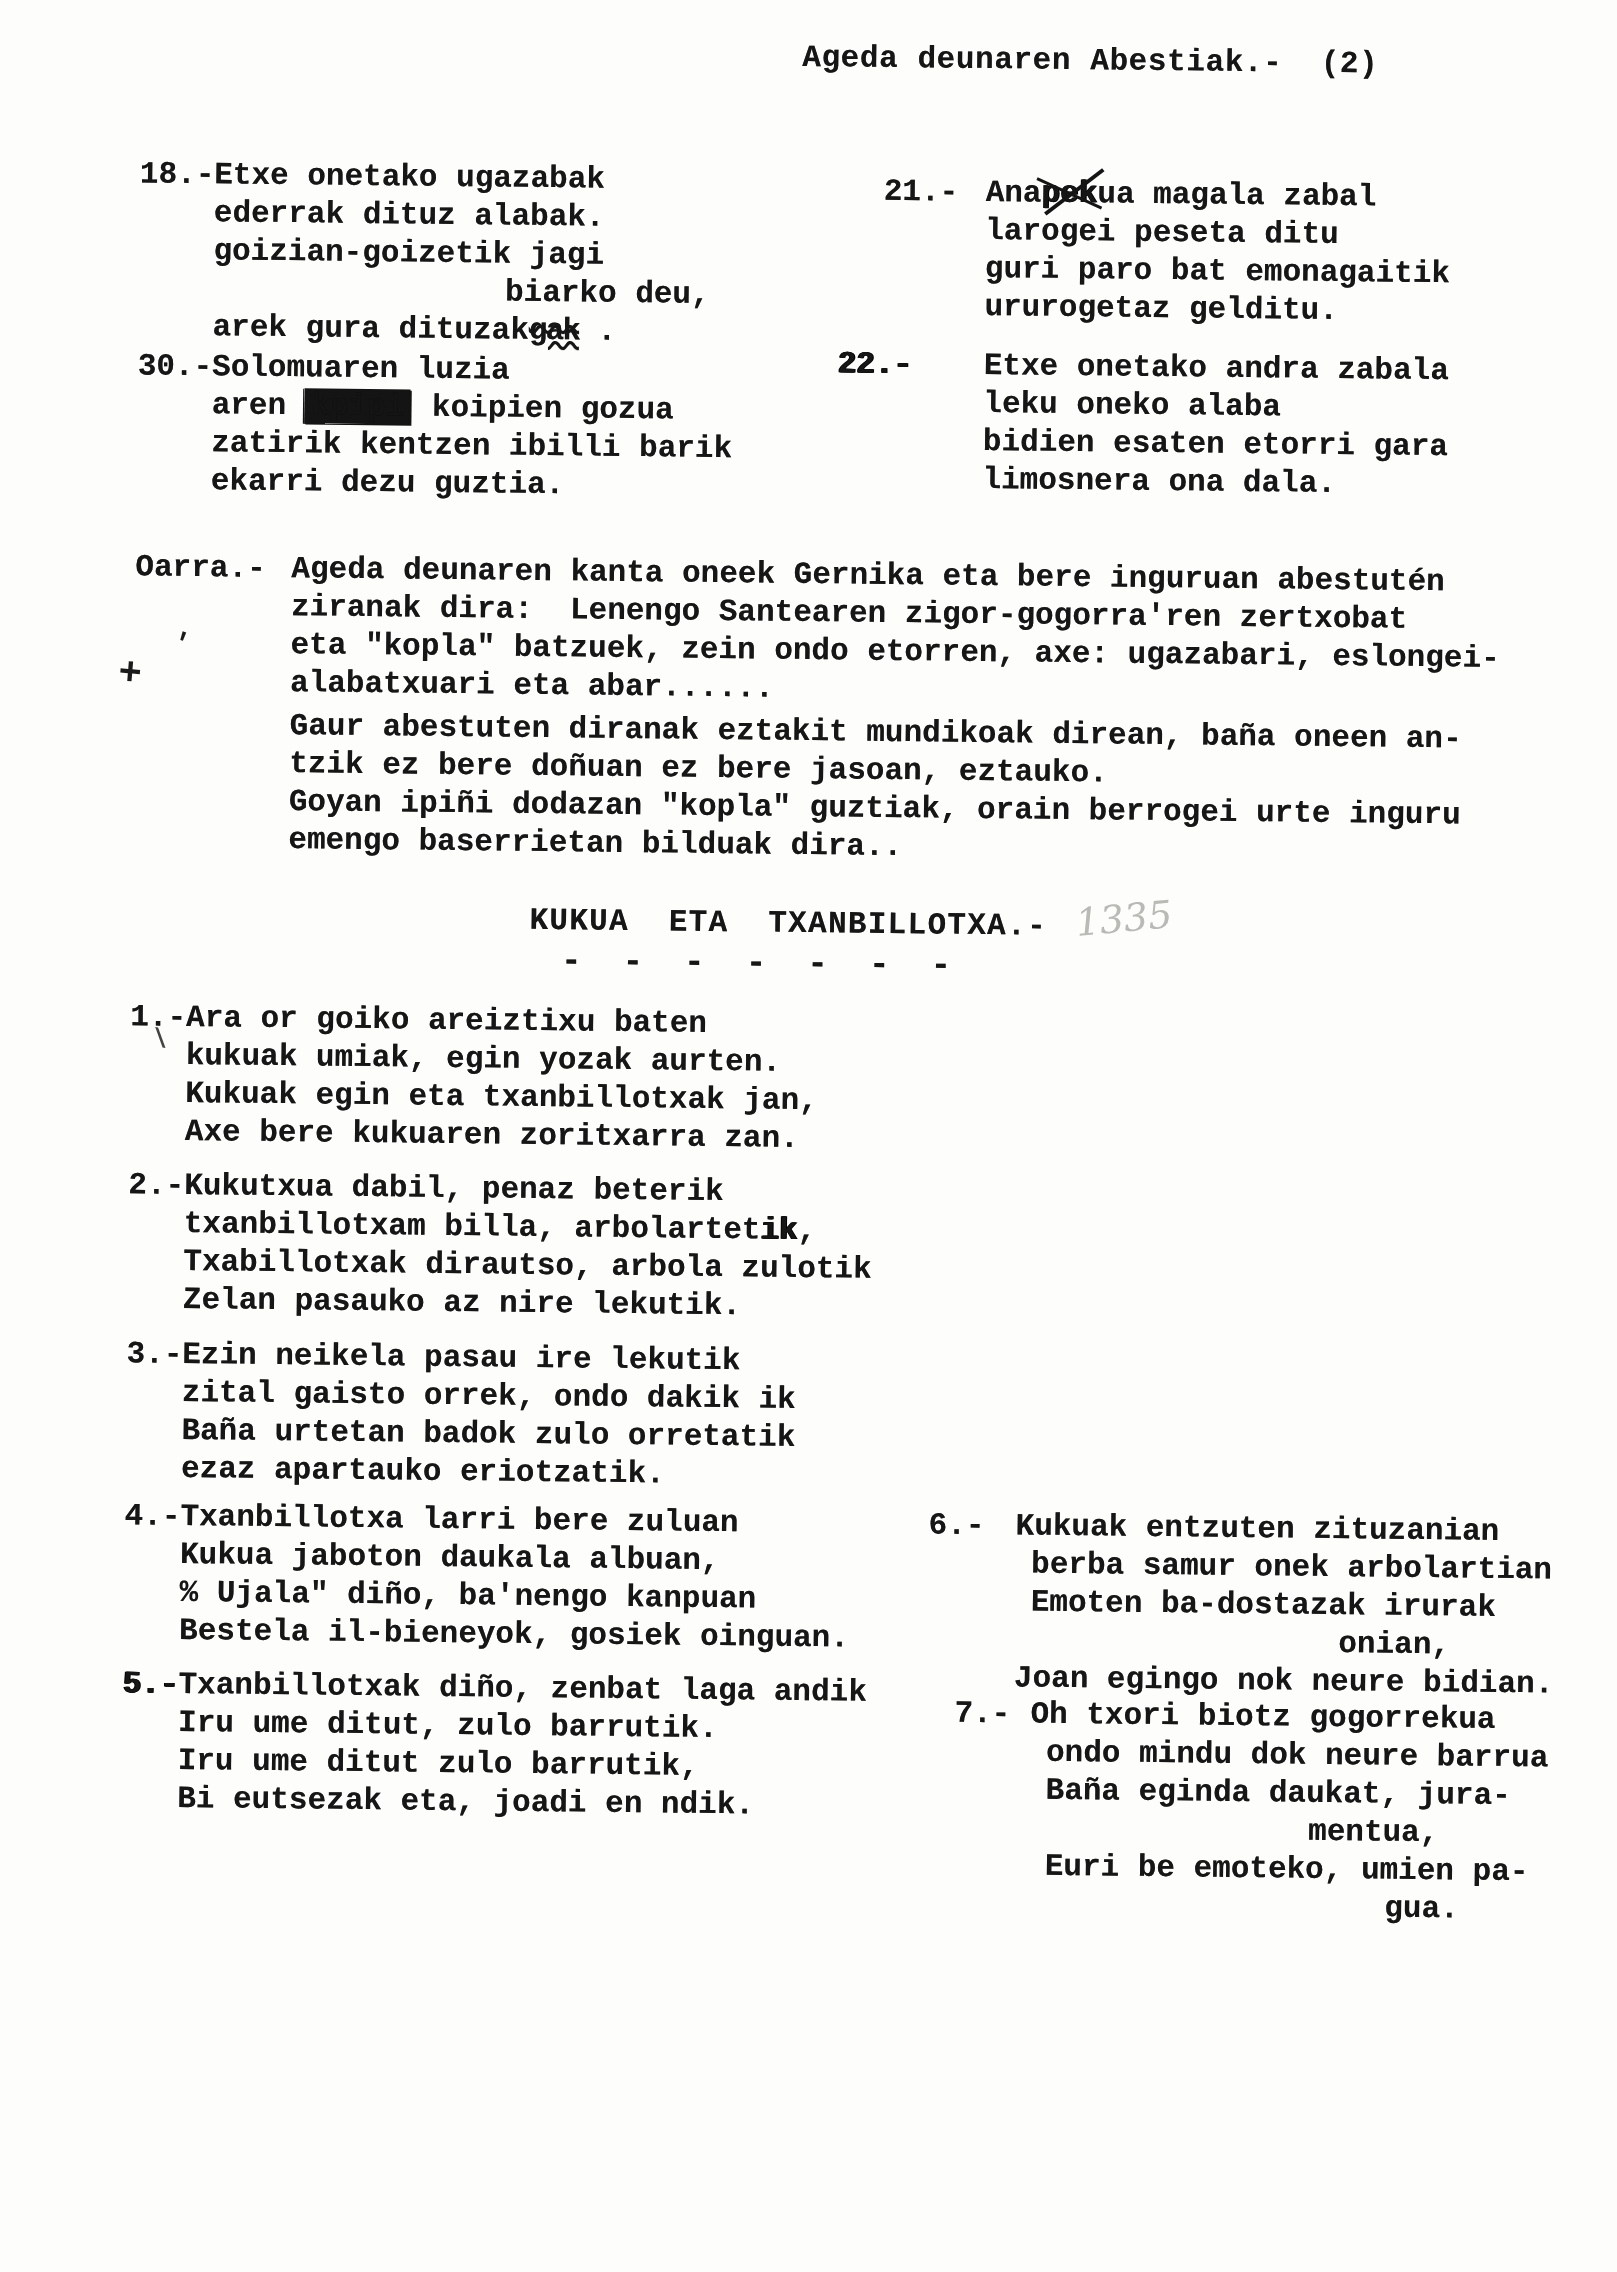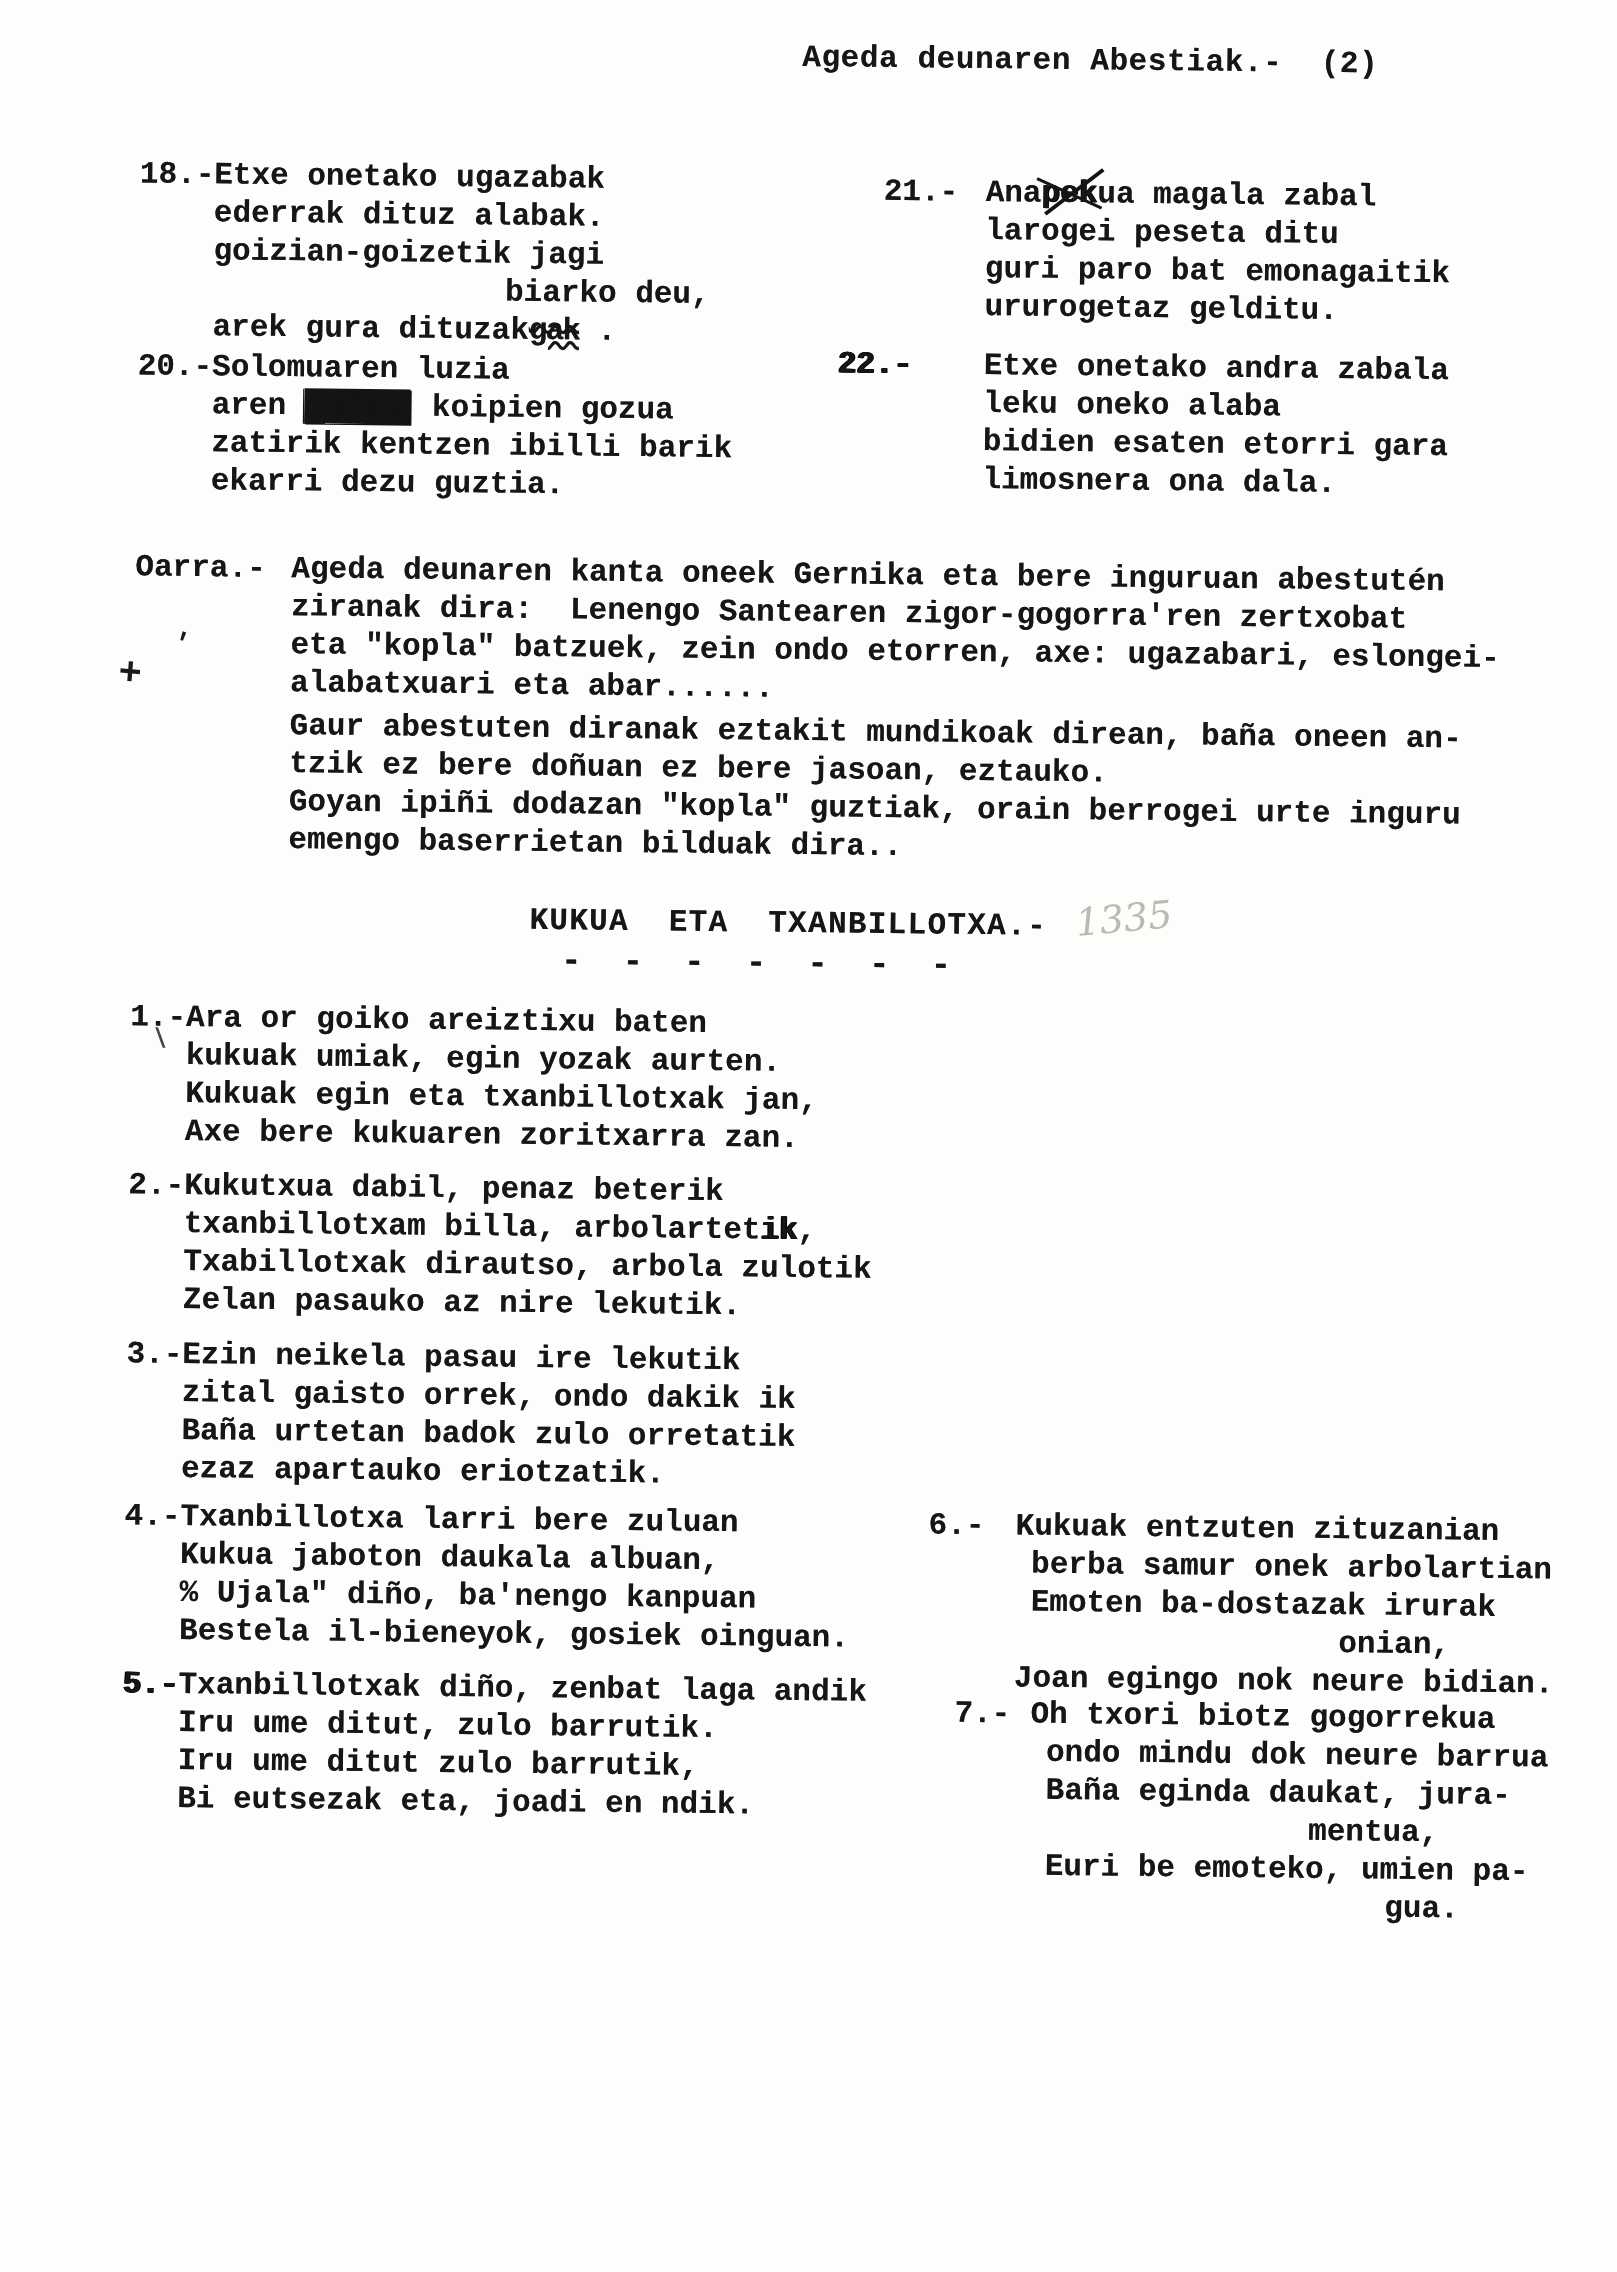--- a/index.html
+++ b/index.html
@@ -83,21 +83,21 @@
     <div class="vlines">
       <div class="vline">Etxe onetako ugazabak</div>
       <div class="vline">ederrak dituz alabak.</div>
       <div class="vline">goizian-goizetik jagi</div>
       <div class="vline ind450">biarko deu,</div>
       <div class="vline"><span>arek gura dituzak</span><span class="scribble">gak</span><span> .</span></div>
     </div>
   </div>
 
   <div class="verse" style="left:139px;top:355px;">
-    <span class="vnum typ">20.-</span>
+    <span class="vnum typ">30.-</span>
     <div class="vlines">
       <div class="vline">Solomuaren luzia</div>
       <div class="vline"><span>aren </span><span class="redacted">kpipi</span><span> koipien gozua</span></div>
       <div class="vline">zatirik kentzen ibilli barik</div>
       <div class="vline">ekarri dezu guztia.</div>
     </div>
   </div>
 
   <div class="verse" style="left:883px;top:172px;">
     <span class="vnum w160 typ">21.-</span>

